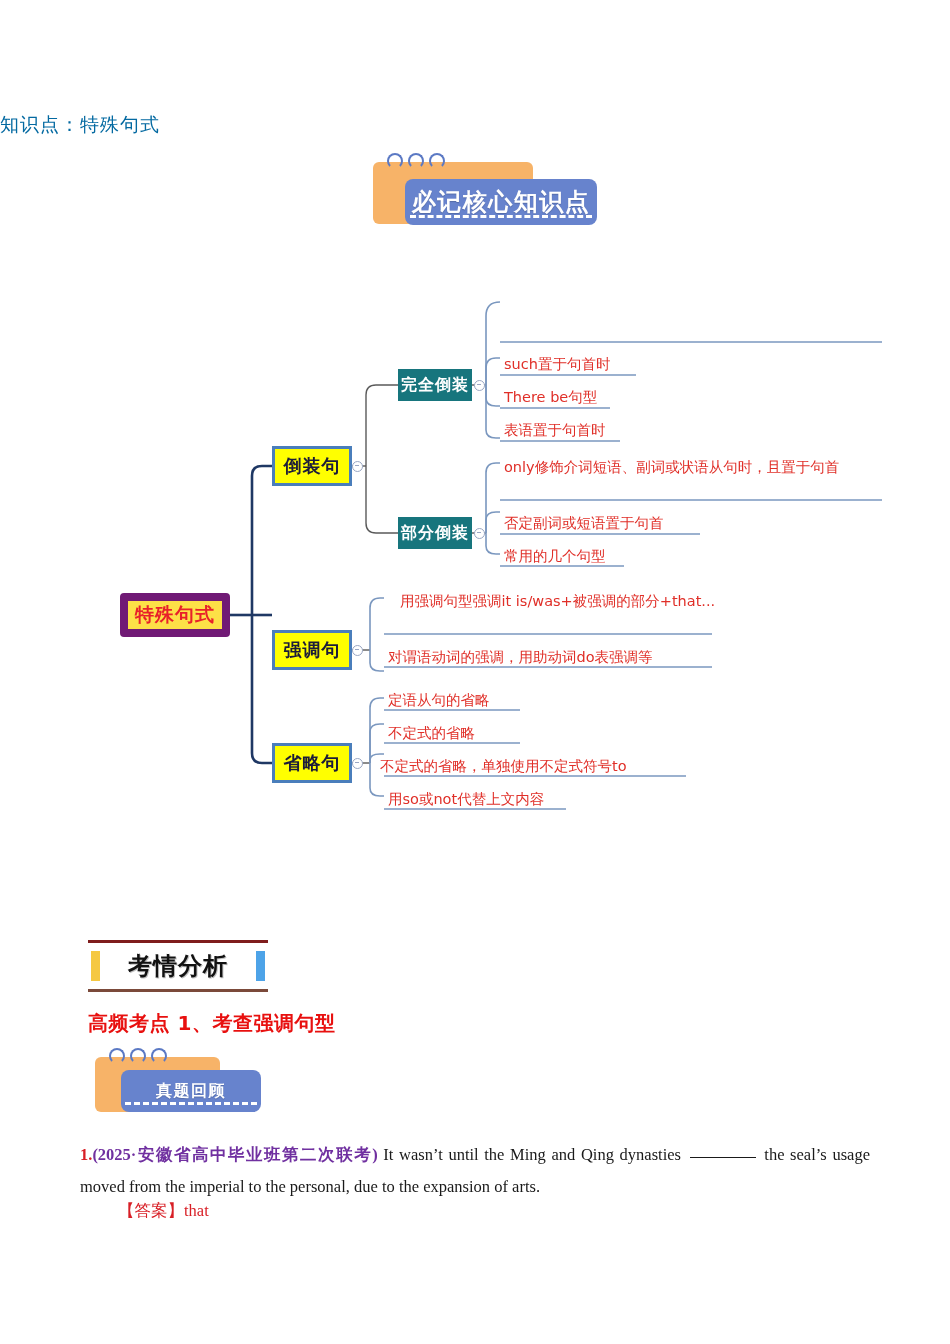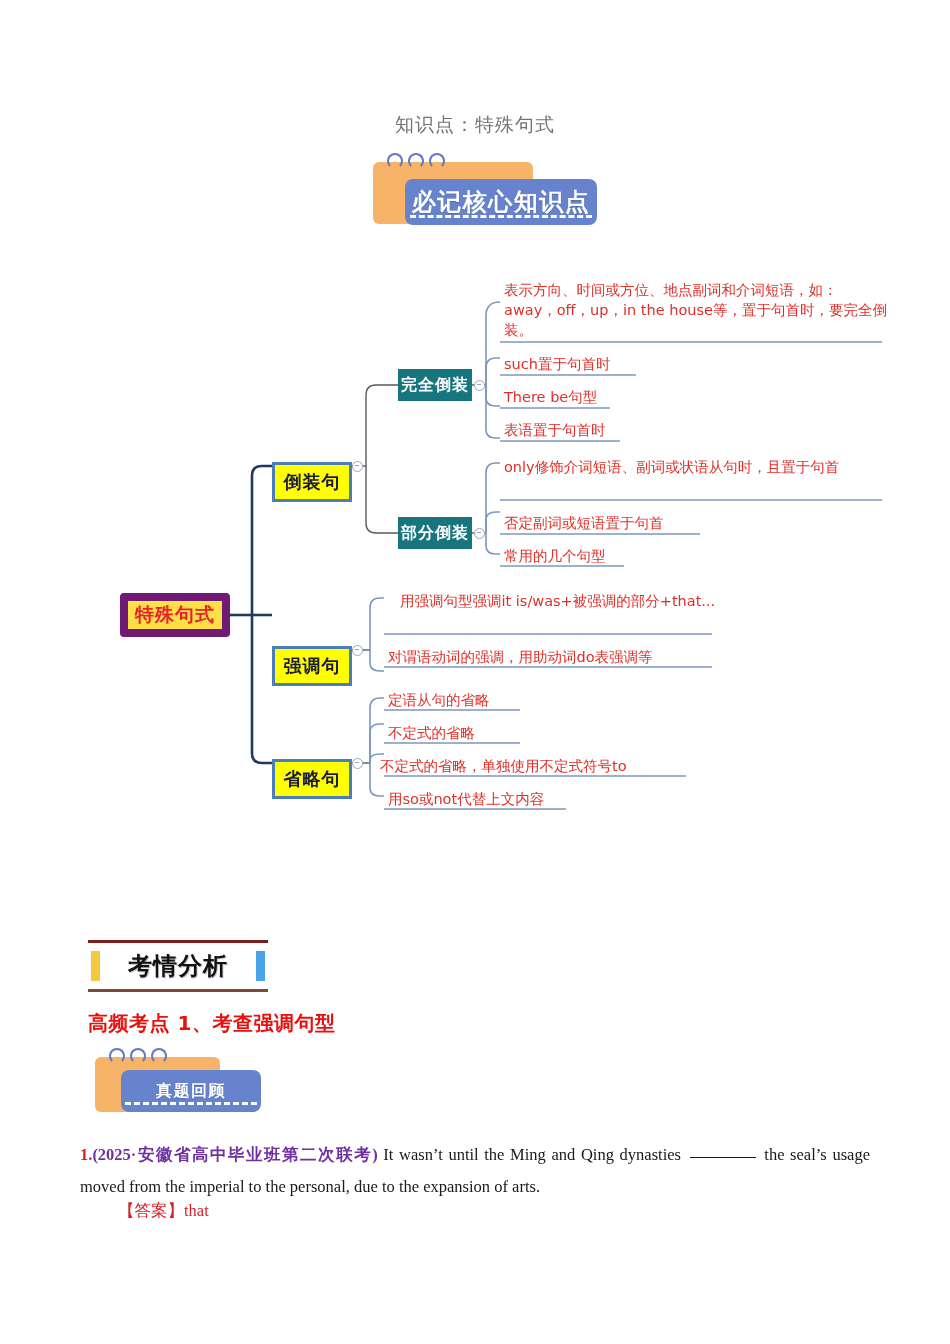--- a/index.html
+++ b/index.html
@@ -13,24 +13,23 @@
     position: relative;
     font-family: "Liberation Sans", "DejaVu Sans", sans-serif;
     overflow: hidden;
   }
 
   
   #page-title {
     position: absolute;
     left: 0; right: 0;
     top: 112px;
-    text-align: center;
     font-family: "DejaVu Sans", "Liberation Sans", sans-serif;
     font-size: 19px;
-    color: #737373;
+    color: #0369a1;
     letter-spacing: 1px;
   }
 
   
   .badge {
     position: absolute;
   }
   .badge .rings {
     position: absolute;
     top: 0; left: 14px;
@@ -114,21 +113,20 @@
     font-size: 19px;
     letter-spacing: 1px;
   }
   .node.cat {
     background: #ffff00;
     border: 3px solid #4a7ebb;
     color: #1b1b3a;
     font-weight: bold;
     font-size: 18px;
     letter-spacing: 1px;
-    margin-top: 16px;
   }
   .node.sub {
     background: #17757d;
     color: #ffffff;
     font-weight: bold;
     font-size: 16px;
     letter-spacing: 1px;
   }
   .leaf {
     position: absolute;
@@ -310,21 +308,20 @@
 
   <div class="node sub" style="left:398px; top:111px; width:74px; height:32px;">完全倒装</div>
   <div class="node sub" style="left:398px; top:259px; width:74px; height:32px;">部分倒装</div>
 
   <div class="collapse-dot" style="left:352px; top:203px;"></div>
   <div class="collapse-dot" style="left:352px; top:387px;"></div>
   <div class="collapse-dot" style="left:352px; top:500px;"></div>
   <div class="collapse-dot" style="left:474px; top:122px;"></div>
   <div class="collapse-dot" style="left:474px; top:270px;"></div>
 
-  <div class="leaf" style="left:500px; top:22px; width:388px;">表示方向、时间或方位、地点副词和介词短语，如：away，off，up，in the house等，置于句首时，要完全倒装。</div>
   <div class="leaf" style="left:500px; top:96px; width:180px;">such置于句首时</div>
   <div class="leaf" style="left:500px; top:129px; width:180px;">There be句型</div>
   <div class="leaf" style="left:500px; top:162px; width:180px;">表语置于句首时</div>
 
   <div class="leaf" style="left:500px; top:199px; width:388px;">only修饰介词短语、副词或状语从句时，且置于句首</div>
   <div class="leaf" style="left:500px; top:255px; width:230px;">否定副词或短语置于句首</div>
   <div class="leaf" style="left:500px; top:288px; width:230px;">常用的几个句型</div>
 
   <div class="leaf" style="left:396px; top:333px; width:330px;">用强调句型强调it is/was+被强调的部分+that...</div>
   <div class="leaf" style="left:384px; top:389px; width:330px;">对谓语动词的强调，用助动词do表强调等</div>

